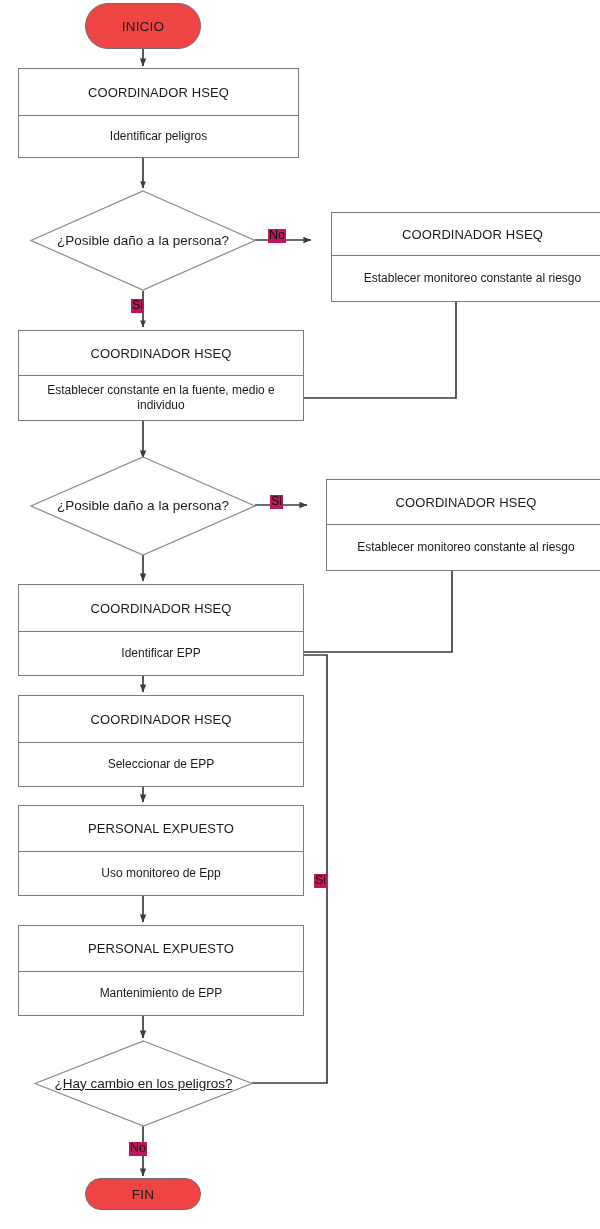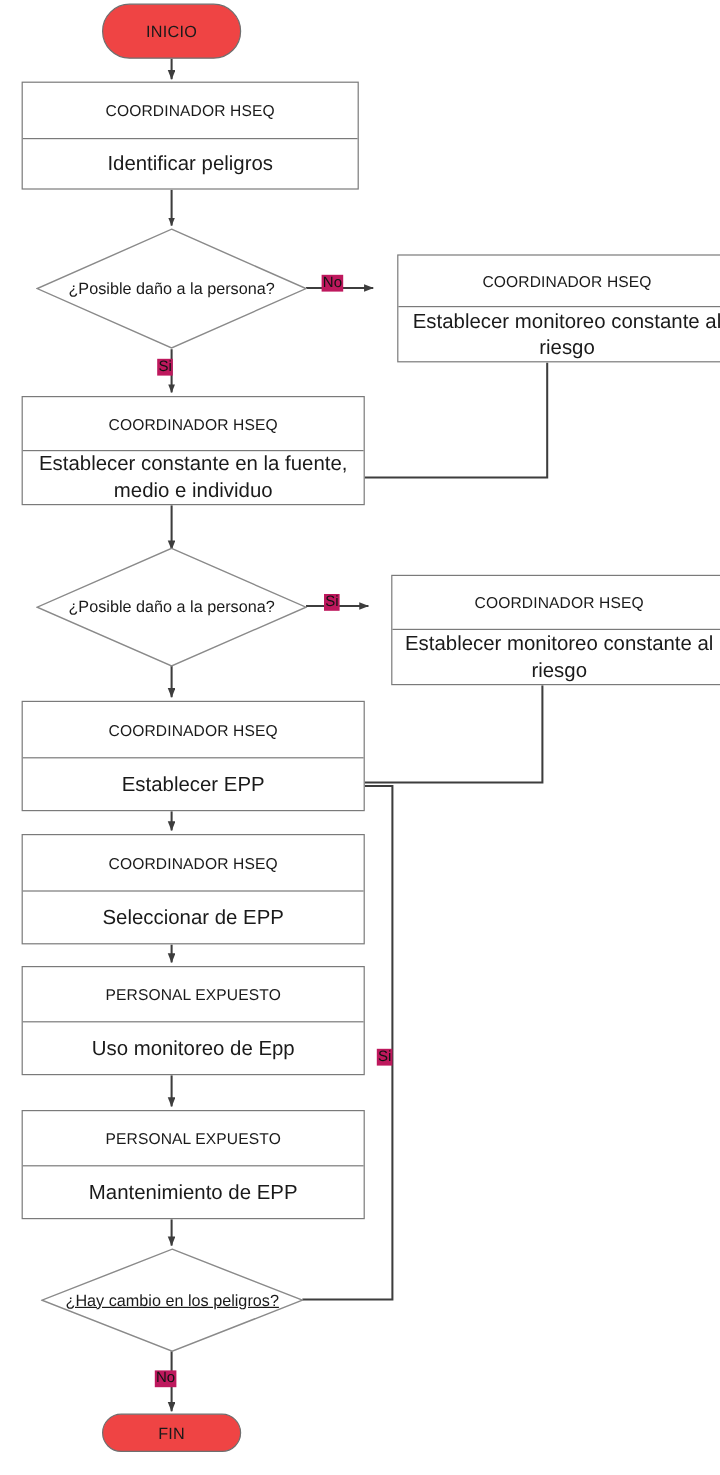--- a/index.html
+++ b/index.html
@@ -55,21 +55,21 @@
     color: #1a1a1a;
     text-align: center;
     padding: 0 6px;
     letter-spacing: .1px;
   }
   .proc .body {
     flex: 1 1 auto;
     display: flex;
     align-items: center;
     justify-content: center;
-    font-size: 17px;
+    font-size: 12px;
     color: #1a1a1a;
     text-align: center;
     padding: 0 8px;
     line-height: 1.28;
   }
   
   .decision {
     position: absolute;
   }
   .decision svg {
@@ -185,21 +185,21 @@
   </div>
   <div class="edgelabel" style="left:270px; top:495px;">Si</div>
 
   <div class="node proc" style="left:310px; top:479px; width:280px; height:92px;">
     <div class="head" style="height:44px;">COORDINADOR HSEQ</div>
     <div class="body">Establecer monitoreo constante al riesgo</div>
   </div>
 
   <div class="node proc" style="left:2px; top:584px; width:286px; height:92px;">
     <div class="head" style="height:46px;">COORDINADOR HSEQ</div>
-    <div class="body">Establecer EPP</div>
+    <div class="body">Identificar EPP</div>
   </div>
 
   <div class="node proc" style="left:2px; top:695px; width:286px; height:92px;">
     <div class="head" style="height:46px;">COORDINADOR HSEQ</div>
     <div class="body">Seleccionar de EPP</div>
   </div>
 
   <div class="node proc" style="left:2px; top:805px; width:286px; height:91px;">
     <div class="head" style="height:45px;">PERSONAL EXPUESTO</div>
     <div class="body">Uso monitoreo de Epp</div>

